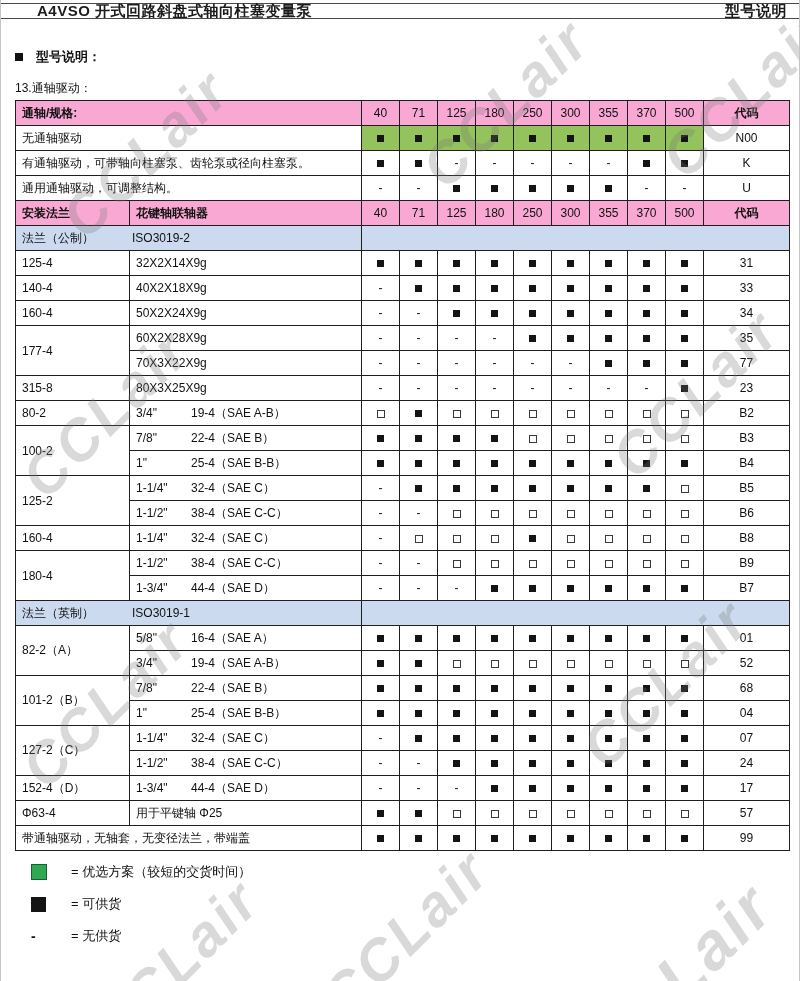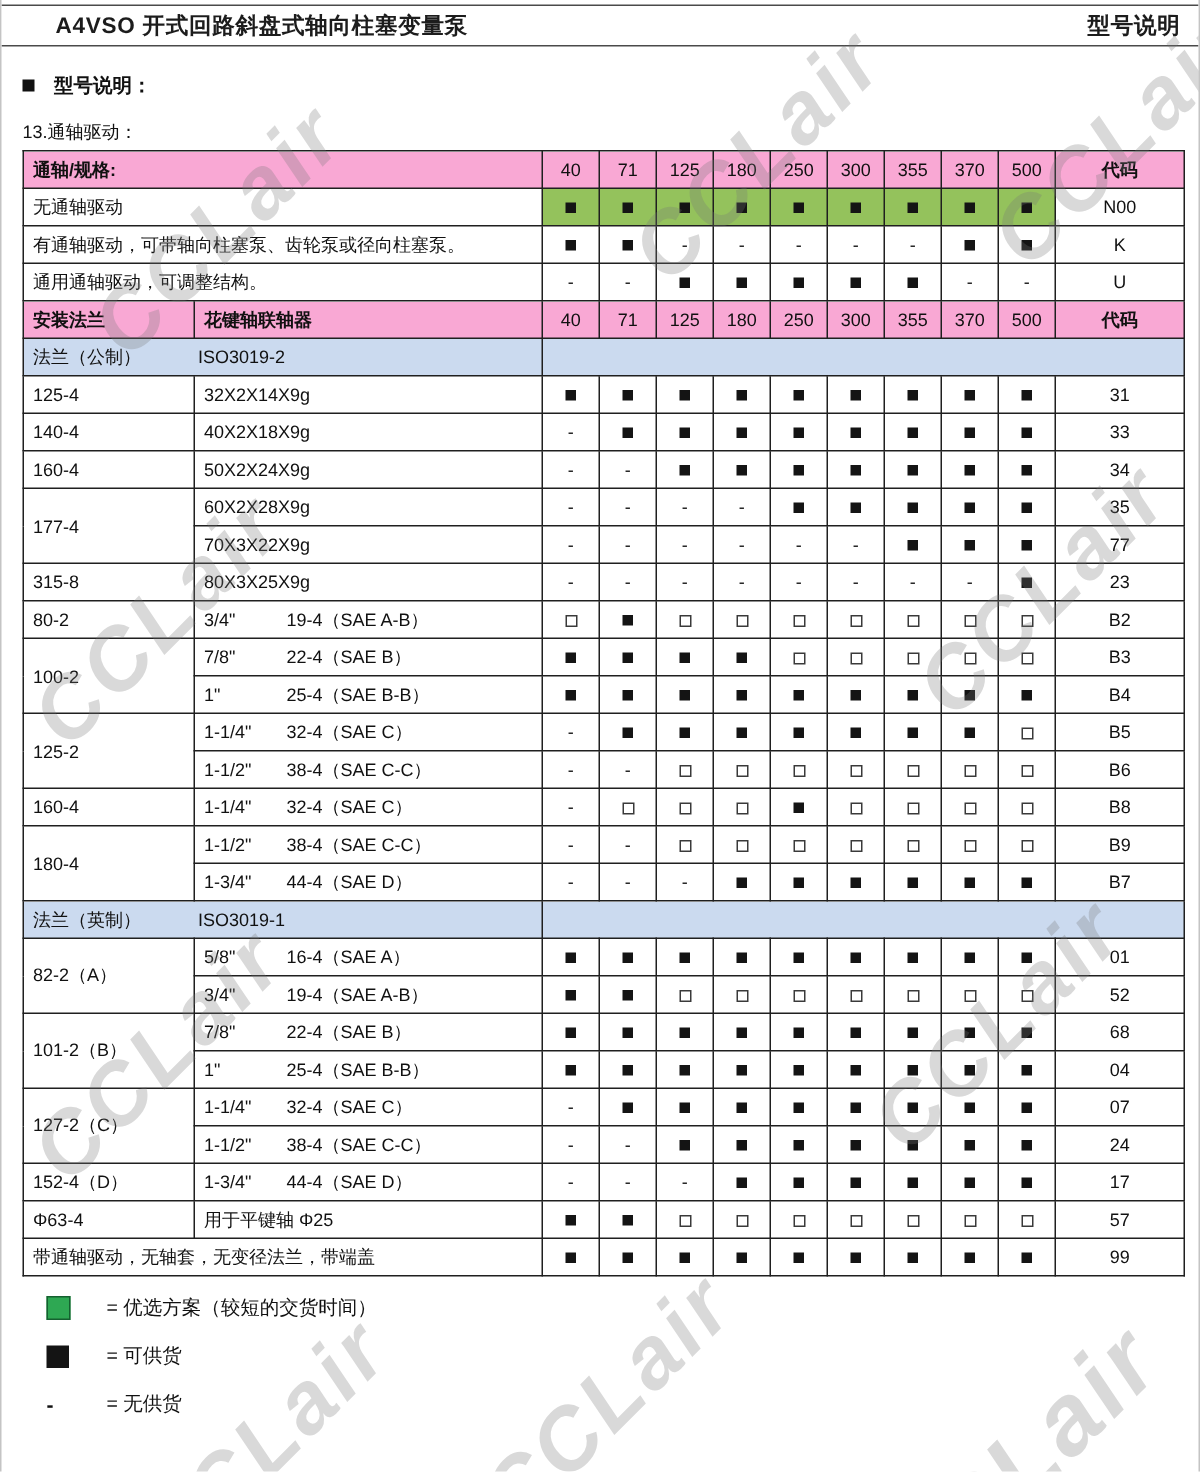--- a/index.html
+++ b/index.html
@@ -1,19 +1,19 @@
 <!DOCTYPE html>
 <html><head>
 <meta charset="utf-8">
 <style>
   html,body{margin:0;padding:0;background:#fff;}
   body{width:800px;height:981px;position:relative;font-family:"Liberation Sans","DejaVu Sans",sans-serif;color:#111;overflow:hidden;}
   .page{position:absolute;inset:0;border-left:1px solid #c4c4c4;border-right:1px solid #c4c4c4;overflow:hidden;background:#fff;}
   
-  .titlebar{position:absolute;top:3px;left:0;right:0;height:28px;border-top:1px solid #4a4a4a;border-bottom:1px solid #4a4a4a;display:flex;align-items:center;justify-content:space-between;padding:0 12px 0 36px;box-sizing:border-box;background:#fff;z-index:2;}
+  .titlebar{position:absolute;top:3px;left:0;right:0;height:16px;border-top:1px solid #4a4a4a;border-bottom:1px solid #4a4a4a;display:flex;align-items:center;justify-content:space-between;padding:0 12px 0 36px;box-sizing:border-box;background:#fff;z-index:2;}
   .titlebar .t{font-size:15px;font-weight:bold;color:#1c1c1c;letter-spacing:0.5px;}
   
   .bullet-heading{position:absolute;top:48px;left:14px;display:flex;align-items:center;gap:13px;font-size:13px;font-weight:bold;z-index:2;}
   .bullet-sq{width:8px;height:8px;background:#111;display:inline-block;}
   .subheading{position:absolute;top:80px;left:14px;font-size:12px;z-index:2;}
   
   table{position:absolute;top:100px;left:14px;width:774px;border-collapse:collapse;table-layout:fixed;z-index:2;background:transparent;}
   td{border:1px solid #1f1f1f;height:24px;padding:0;font-size:12px;text-align:center;vertical-align:middle;background:#fff;overflow:hidden;white-space:nowrap;}
   td.desc{text-align:left;padding-left:6px;}
   tr.hdr td{background:#f9a8d4;}

